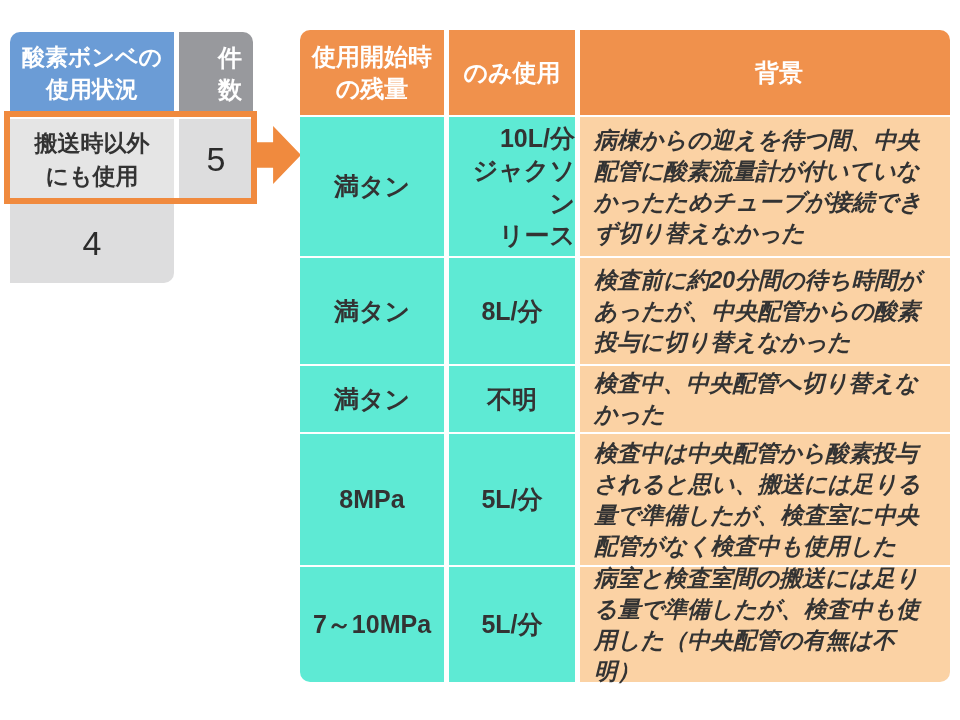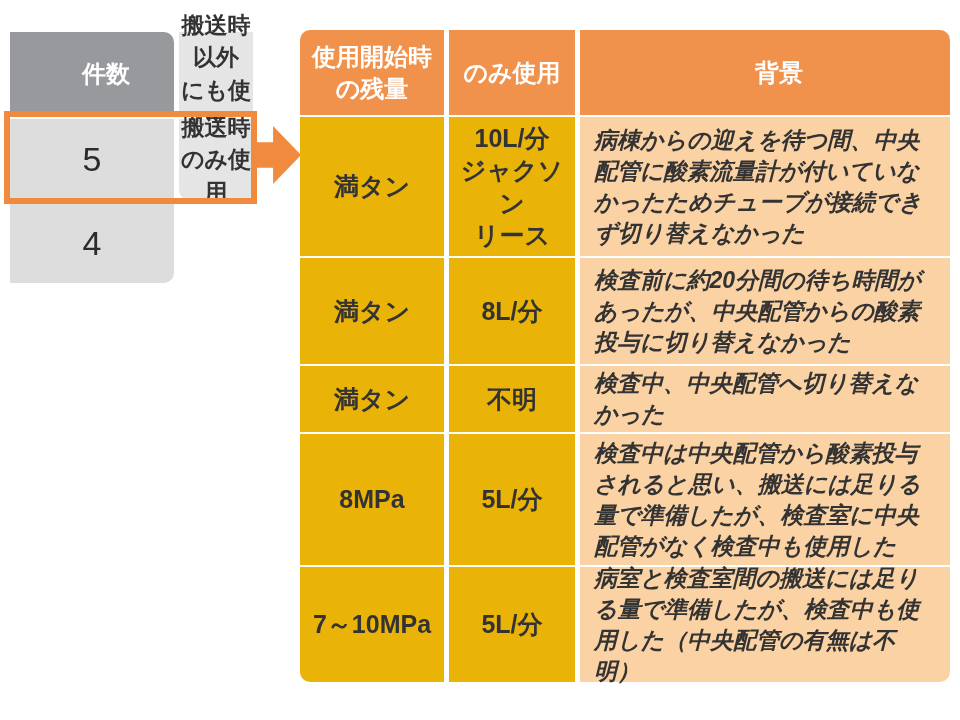--- a/index.html
+++ b/index.html
@@ -100,50 +100,51 @@
     gap: 2px 5px;
   }
   .rt-head {
     background: #F0914C;
     color: #ffffff;
     font-size: 24px;
     font-weight: bold;
     line-height: 1.3;
   }
   .rt-cell {
-    background: #eab308;
+    background: #5eead4;
     font-size: 25px;
     font-weight: bold;
     line-height: 1.3;
+    text-align: right;
   }
   .rt-bg {
     background: #FBD2A4;
     font-size: 23px;
     font-weight: bold;
     line-height: 31px;
     justify-content: flex-start;
     text-align: left;
     padding: 6px 12px 6px 14px;
     font-style: italic;
   }
 </style>
 </head>
 <body>
 
 <div class="canvas">
 
   <div class="left-table">
+    <div class="c lt-head-blue tl">酸素ボンベの
+使用状況</div>
     <div class="c lt-head-gray tr">件数</div>
 
     <div class="c lt-usage">搬送時以外
 にも使用</div>
     <div class="c lt-count">5</div>
 
-    <div class="c lt-usage bl">搬送時
-のみ使用</div>
     <div class="c lt-count br">4</div>
   </div>
 
   <div class="highlight-box"></div>
 
   <div class="flow-arrow"></div>
 
   <div class="right-table">
     <div class="c rt-head tl">使用開始時
 の残量</div>

